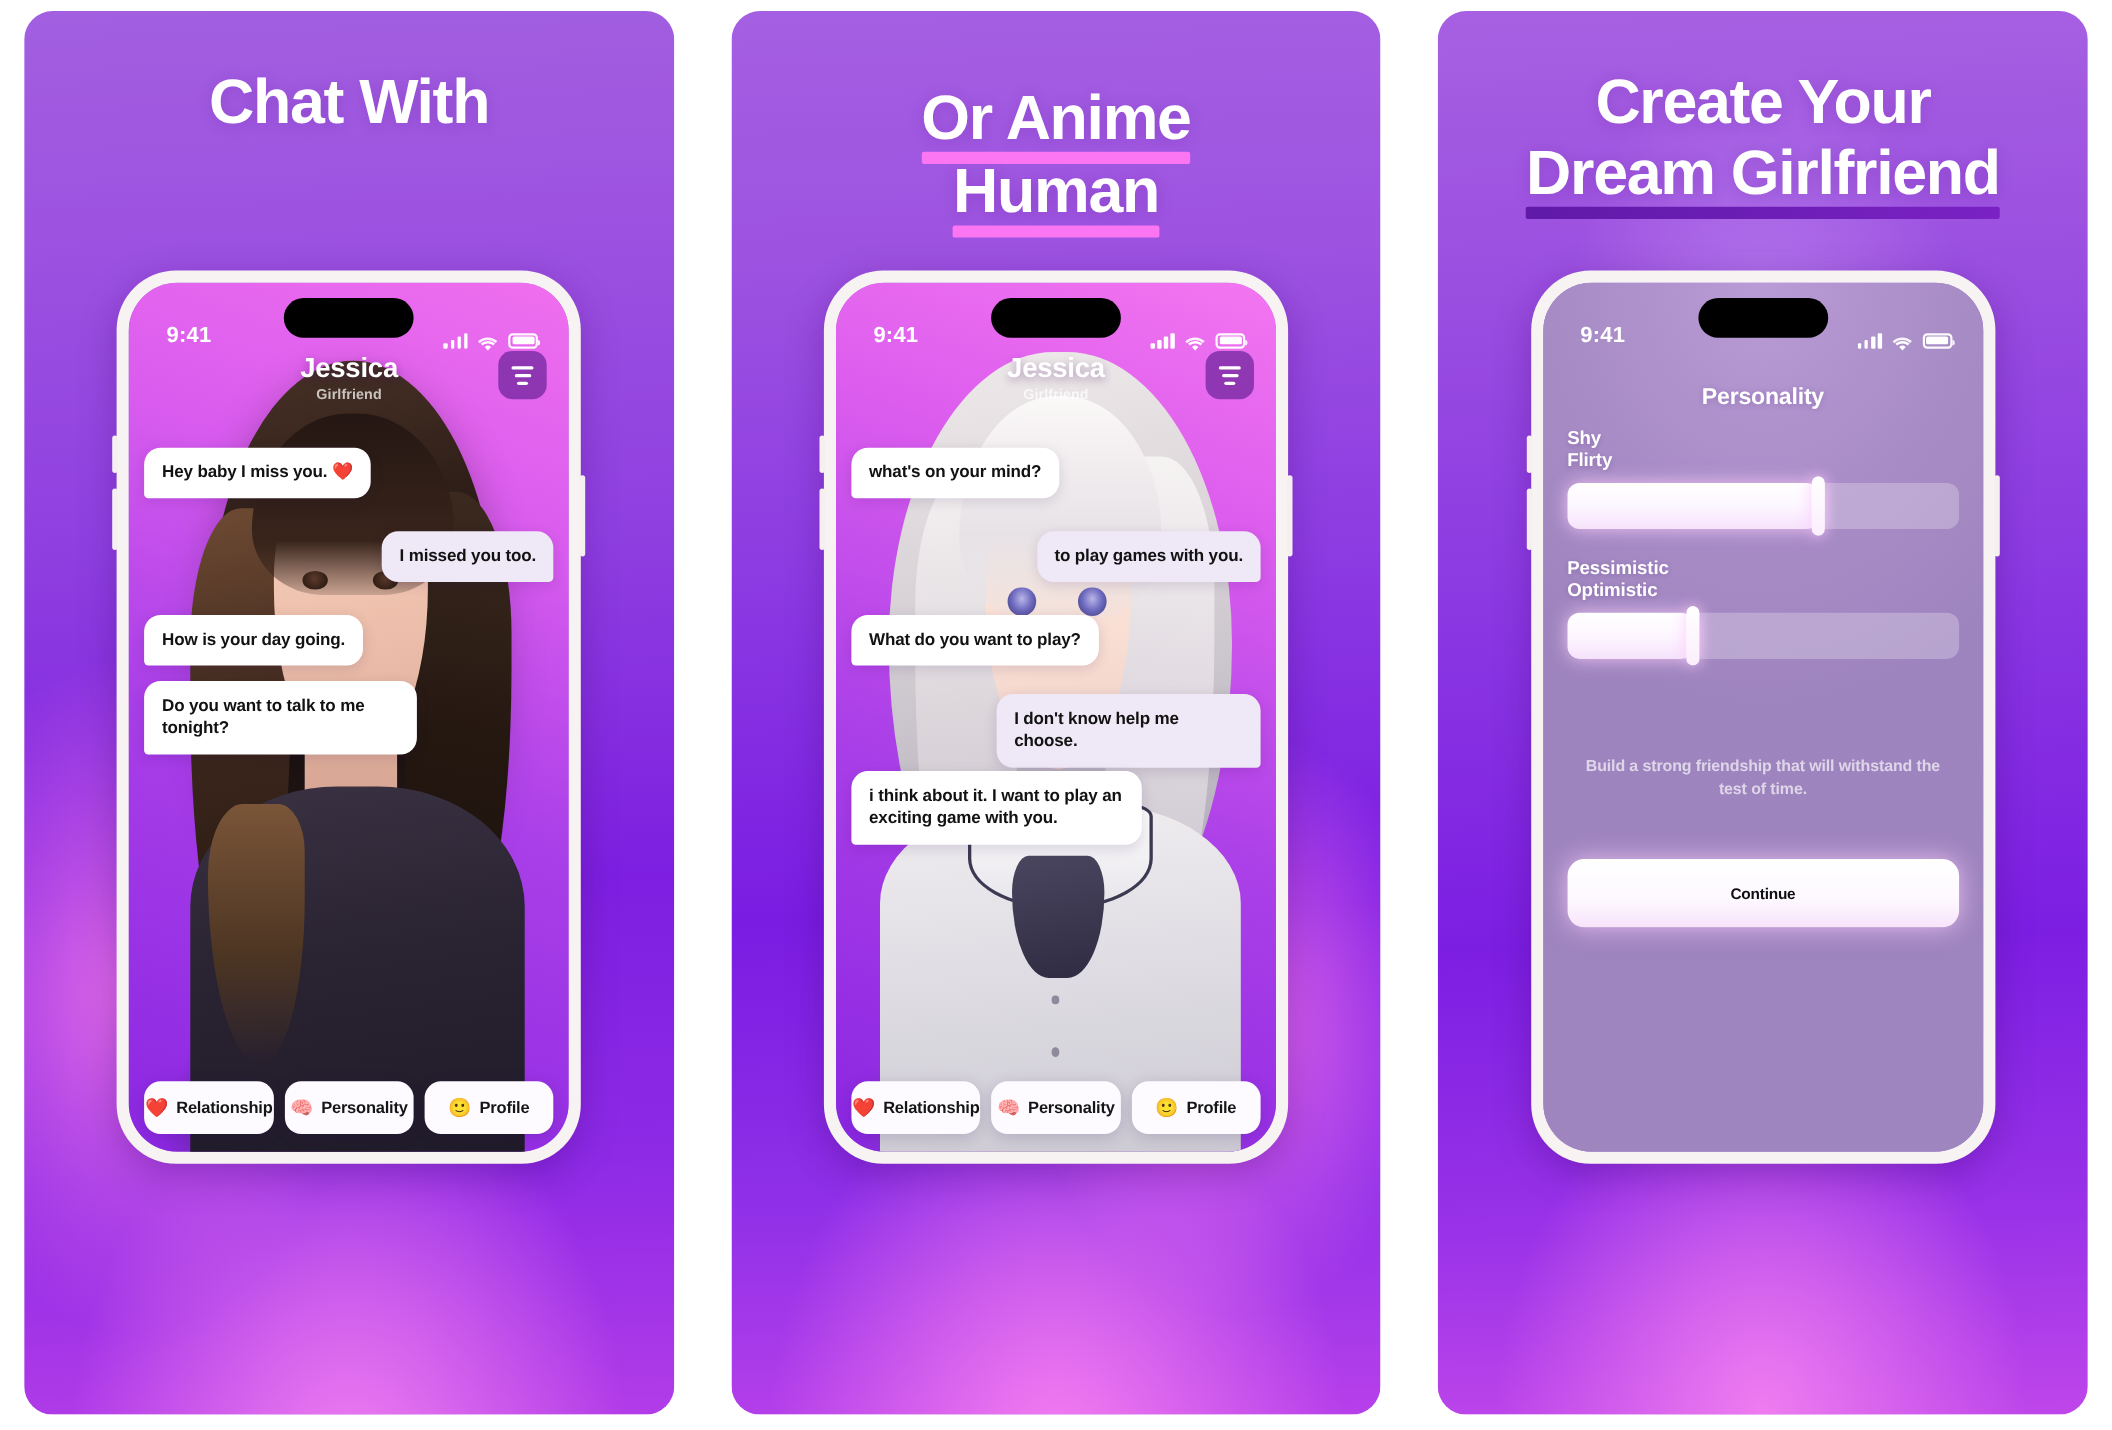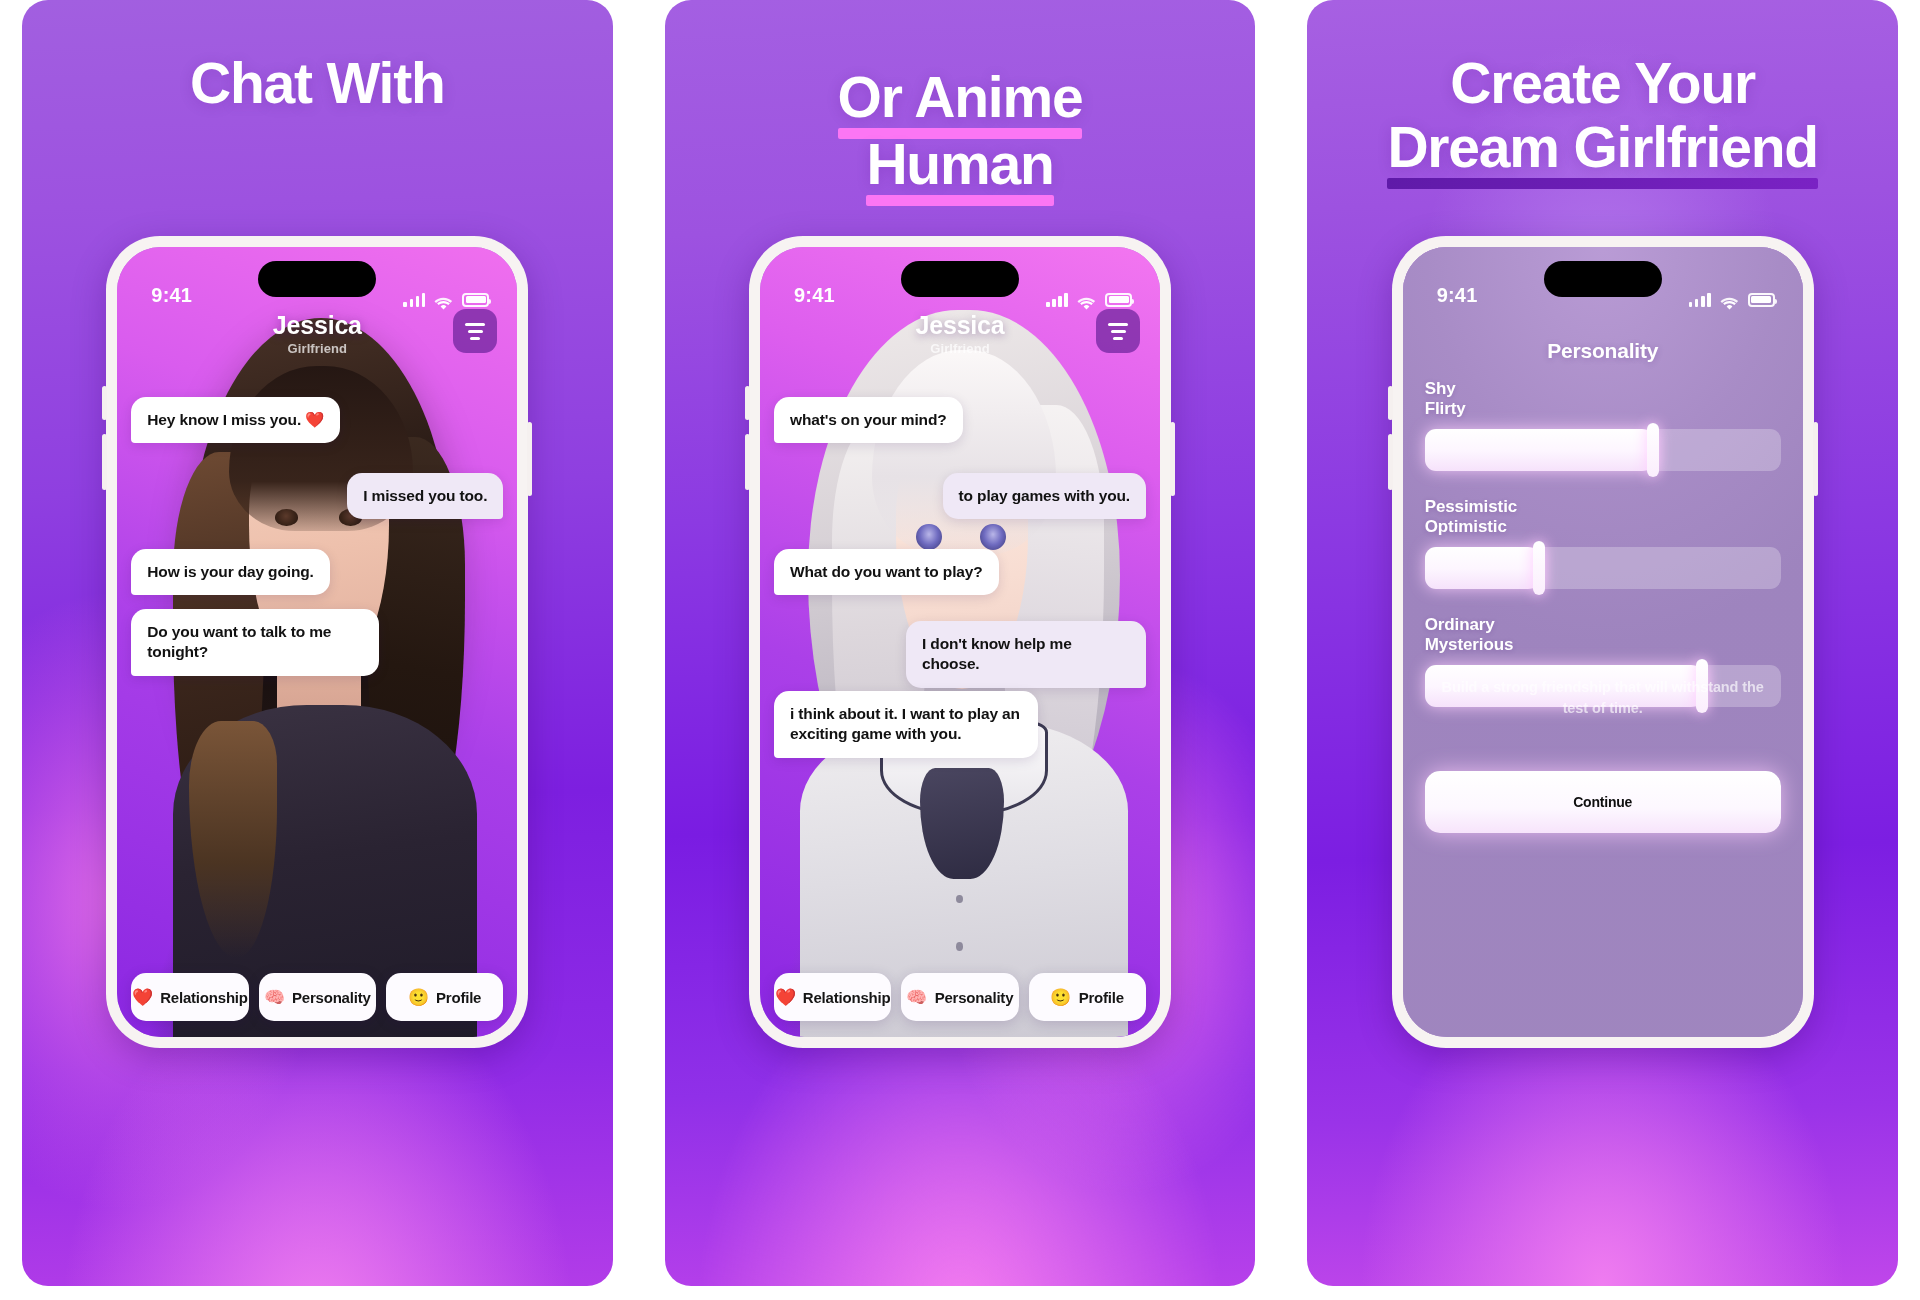--- a/index.html
+++ b/index.html
@@ -7,21 +7,21 @@
     width:1920px; height:1300px;
     background:#ffffff;
     font-family:"Liberation Sans", sans-serif;
     overflow:hidden;
   }
   .stage {
     position:relative;
     width:1920px; height:1300px;
     display:flex;
     gap:52px;
-    padding:0 22px 14px 22px;
+    padding:10px 22px 14px 22px;
     background:#ffffff;
   }
 
   
   .panel {
     position:relative;
     flex:1 1 0;
     border-radius:26px;
     overflow:hidden;
     isolation:isolate;
@@ -461,21 +461,21 @@
               <div class="chat-name">Jessica</div>
               <div class="chat-sub">Girlfriend</div>
             </div>
             <div class="menu-btn">
                 <i></i>
                 <i></i>
                 <i></i>
               </div>
 
             <div class="bubbles">
-              <div class="bubble b-in" style="top:150px; max-width:62%;">Hey know I miss you. ❤️</div>
+              <div class="bubble b-in" style="top:150px; max-width:62%;">Hey baby I miss you. ❤️</div>
               <div class="bubble b-out" style="top:226px; max-width:58%;">I missed you too.</div>
               <div class="bubble b-in" style="top:302px; max-width:62%;">How is your day going.</div>
               <div class="bubble b-in" style="top:362px; max-width:62%;">Do you want to talk to me tonight?</div>
             </div>
 
             <div class="pill-row">
               <div class="pill">
                 <span class="emo">❤️</span>
                 <span>Relationship</span>
               </div>
@@ -647,30 +647,20 @@
                 <div class="slider-labels">
                   <span>Pessimistic</span>
                   <span>Optimistic</span>
                 </div>
                 <div class="slider-track">
                   <div class="slider-fill" style="width: 32%;"></div>
                   <div class="slider-thumb" style="left: 32%;"></div>
                 </div>
               </div>
 
-              <div class="slider-group">
-                <div class="slider-labels">
-                  <span>Ordinary</span>
-                  <span>Mysterious</span>
-                </div>
-                <div class="slider-track">
-                  <div class="slider-fill" style="width: 78%;"></div>
-                  <div class="slider-thumb" style="left: 78%;"></div>
-                </div>
-              </div>
 
             </div>
 
             <div class="pers-note">Build a strong friendship that will withstand the test of time.</div>
 
             <div class="continue-btn">Continue</div>
 
           </div>
         </div>
       </div>

